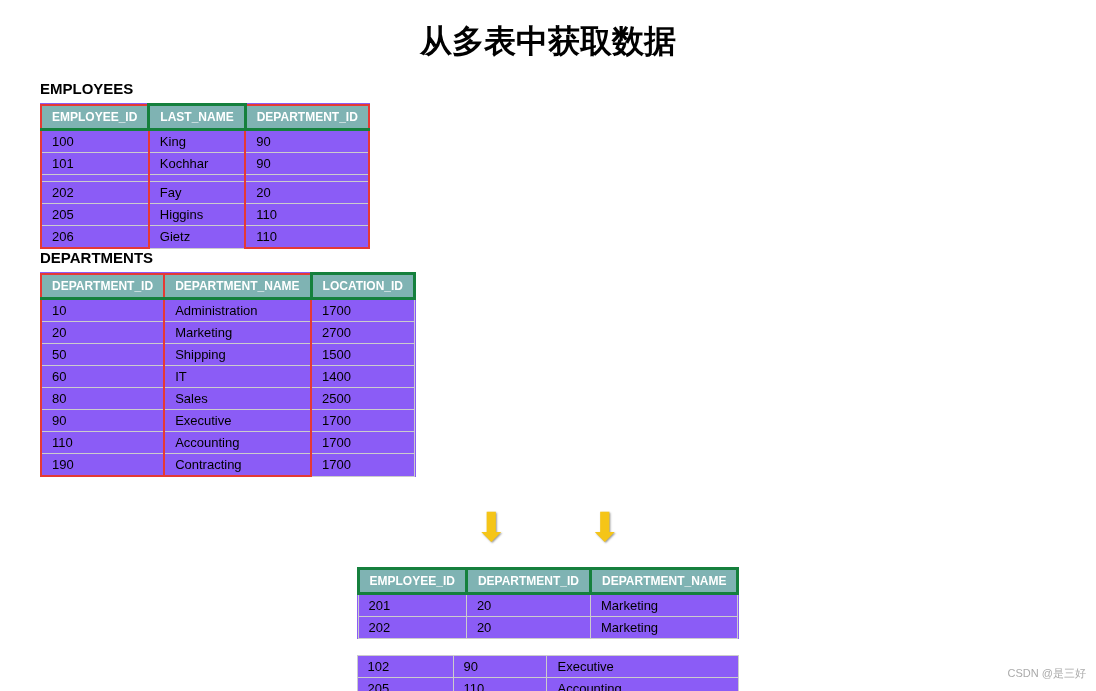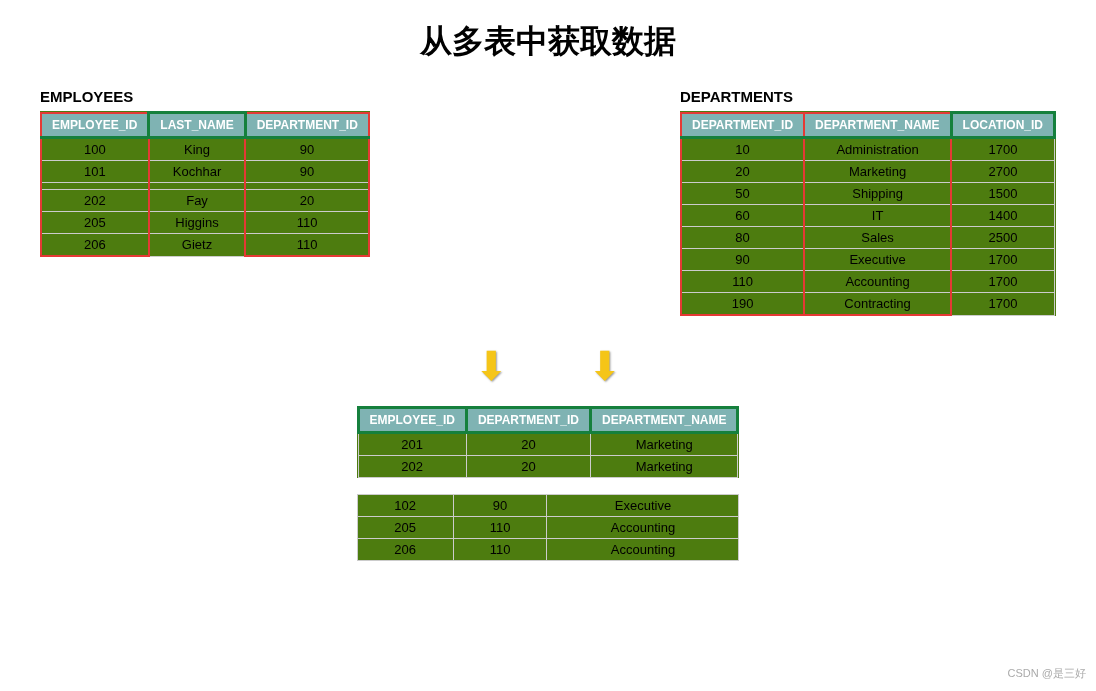--- a/index.html
+++ b/index.html
@@ -9,68 +9,69 @@
       font-size: 13px;
       padding: 20px;
       width: 1096px;
       min-height: 691px;
     }
 
     .page-title {
       text-align: center;
       font-size: 32px;
       font-weight: bold;
-      margin-bottom: 24px;
+      margin-bottom: 16px;
       color: #000;
     }
 
     .top-section {
       display: flex;
       justify-content: space-between;
       align-items: flex-start;
       margin-bottom: 30px;
       padding: 0 20px;
+      flex-direction: column;
     }
 
     .table-section {
       display: flex;
       flex-direction: column;
     }
 
     .section-title {
       font-weight: bold;
       font-size: 15px;
       margin-bottom: 6px;
       color: #000;
     }
 
     table {
       border-collapse: collapse;
-      background: #4d7c0f;
+      background: #8b5cf6;
     }
 
     th {
       background-color: #7fb3b3;
       color: #fff;
       font-weight: bold;
       padding: 4px 10px;
       border: 3px solid #15803d;
       text-align: center;
       font-size: 12px;
     }
 
     td {
       padding: 3px 10px;
       border: 1px solid #ccc;
-      text-align: center;
+      text-align: left;
       font-size: 13px;
     }
 
     td.text-cell {
-      text-align: center;
+      text-align: left;
     }
 
     
     .emp-table .col-empid {
       border-left: 2px solid #e53935;
       border-right: 2px solid #e53935;
     }
     .emp-table .col-deptid {
       border-left: 2px solid #e53935;
       border-right: 2px solid #e53935;

